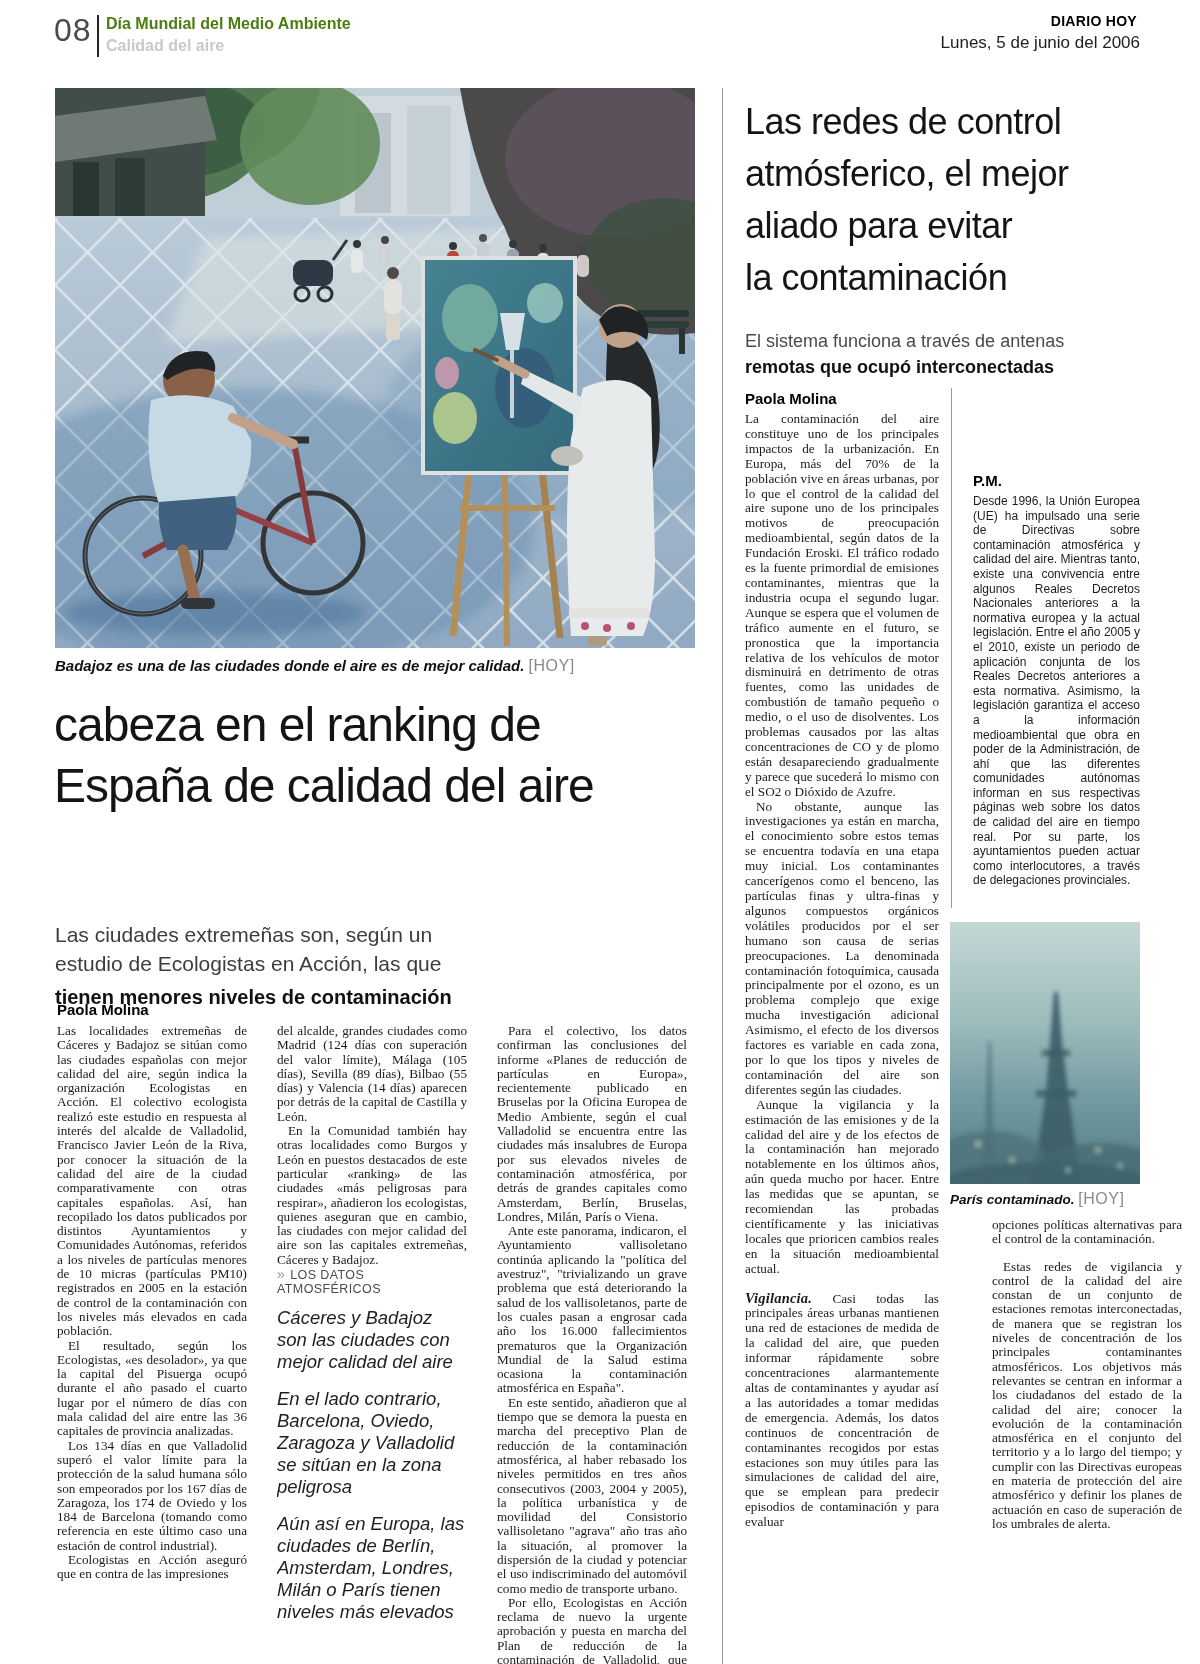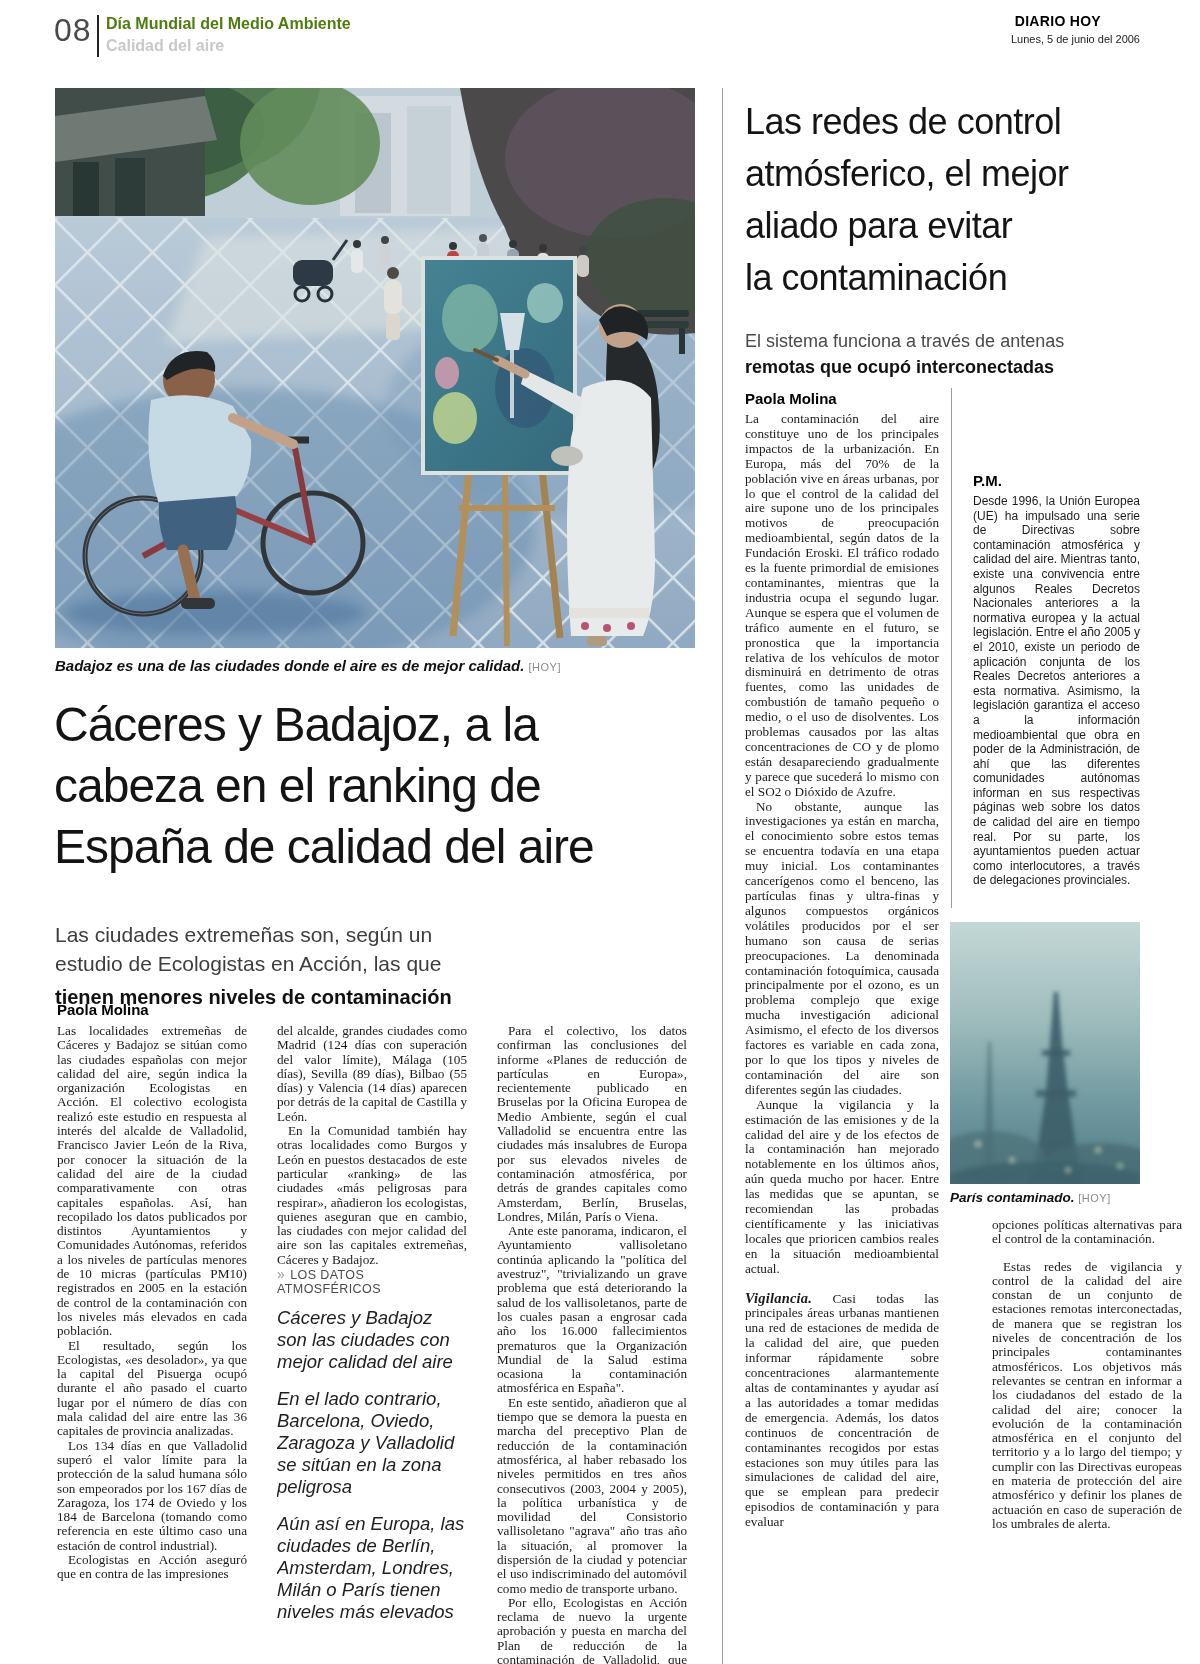--- a/index.html
+++ b/index.html
@@ -6,28 +6,28 @@
   .page{position:relative;width:1200px;height:1664px;background:#ffffff;margin:0 auto;
         font-family:"Liberation Sans",sans-serif;color:#1a1a1a;overflow:hidden;}
   .abs{position:absolute;}
 
   
   .pagenum{font-size:32px;font-weight:400;color:#4a4a4a;letter-spacing:1px;}
   .hdr-bar{width:2px;background:#222;}
   .hdr-title{font-size:16px;font-weight:700;color:#4d7c0f;}
   .hdr-sub{font-size:16px;font-weight:700;color:#c9c9c9;}
   .masthead{font-size:14px;font-weight:700;color:#000;text-align:right;letter-spacing:.3px;}
-  .hdr-date{font-size:11px;color:#222;text-align:right;}
+  .hdr-date{font-size:17px;color:#222;text-align:right;}
 
   
   .photo{overflow:hidden;background:#9db4c9;}
   .photo svg{display:block;width:100%;height:100%;}
 
   .caption{font-size:15px;font-style:italic;font-weight:700;color:#111;}
-  .caption .credit{font-style:normal;font-weight:400;font-size:11px;color:#8a8a8a;letter-spacing:.5px;}
+  .caption .credit{font-style:normal;font-weight:400;font-size:16px;color:#8a8a8a;letter-spacing:.5px;}
   .caption.small{font-size:13.5px;}
 
   
   .headline{font-weight:400;color:#141414;letter-spacing:-1px;}
   .headline .hl{white-space:nowrap;}
   .main-hl{font-size:48px;line-height:61px;}
   .right-hl{font-size:36px;line-height:52px;letter-spacing:-.5px;}
 
   .standfirst{font-size:21px;line-height:29px;color:#3d3d3d;}
   .standfirst .bold{font-size:20px;font-weight:700;color:#111;margin-top:5px;}
@@ -65,21 +65,21 @@
 </style>
 </head>
 <body>
 
 <div class="page">
 
   <div class="abs pagenum" style="left:54px;top:12px;">08</div>
   <div class="abs hdr-bar" style="left:97px;top:15px;height:42px;"></div>
   <div class="abs hdr-title" style="left:106px;top:15px;">Día Mundial del Medio Ambiente</div>
   <div class="abs hdr-sub" style="left:106px;top:37px;">Calidad del aire</div>
-  <div class="abs masthead" style="left:801px;top:13px;width:300px;">DIARIO HOY</div>
+  <div class="abs masthead" style="left:837px;top:13px;width:300px;">DIARIO HOY</div>
   <div class="abs hdr-date" style="left:840px;top:33px;width:300px;">Lunes, 5 de junio del 2006</div>
 
   <div class="abs photo" style="left:55px;top:88px;width:640px;height:560px;">
     <svg viewBox="0 0 640 560" preserveAspectRatio="none">
       <defs>
         <linearGradient id="pav" x1="0" y1="0" x2="0" y2="1">
           <stop offset="0" stop-color="#cfd9e2"></stop>
             <stop offset="0.45" stop-color="#b4c5d4"></stop>
             <stop offset="1" stop-color="#93aac2"></stop>
         </linearGradient>
@@ -228,21 +228,20 @@
       <rect width="640" height="560" fill="#7fa3c0" opacity="0.10"></rect>
     </svg>
   </div>
 
   <div class="abs caption" style="left:55px;top:657px;width:640px;">
     <span>Badajoz es una de las ciudades donde el aire es de mejor calidad.</span>
     <span class="credit">[HOY]</span>
   </div>
 
   <div class="abs headline main-hl" style="left:54px;top:694px;width:660px;">
-    <div class="hl">Cáceres y Badajoz, a la</div>
     <div class="hl">cabeza en el ranking de</div>
     <div class="hl">España de calidad del aire</div>
   </div>
 
   <div class="abs standfirst" style="left:55px;top:920px;width:480px;">
     <div>Las ciudades extremeñas son, según un</div>
     <div>estudio de Ecologistas en Acción, las que</div>
     <div class="bold">tienen menores niveles de contaminación</div>
   </div>
 

